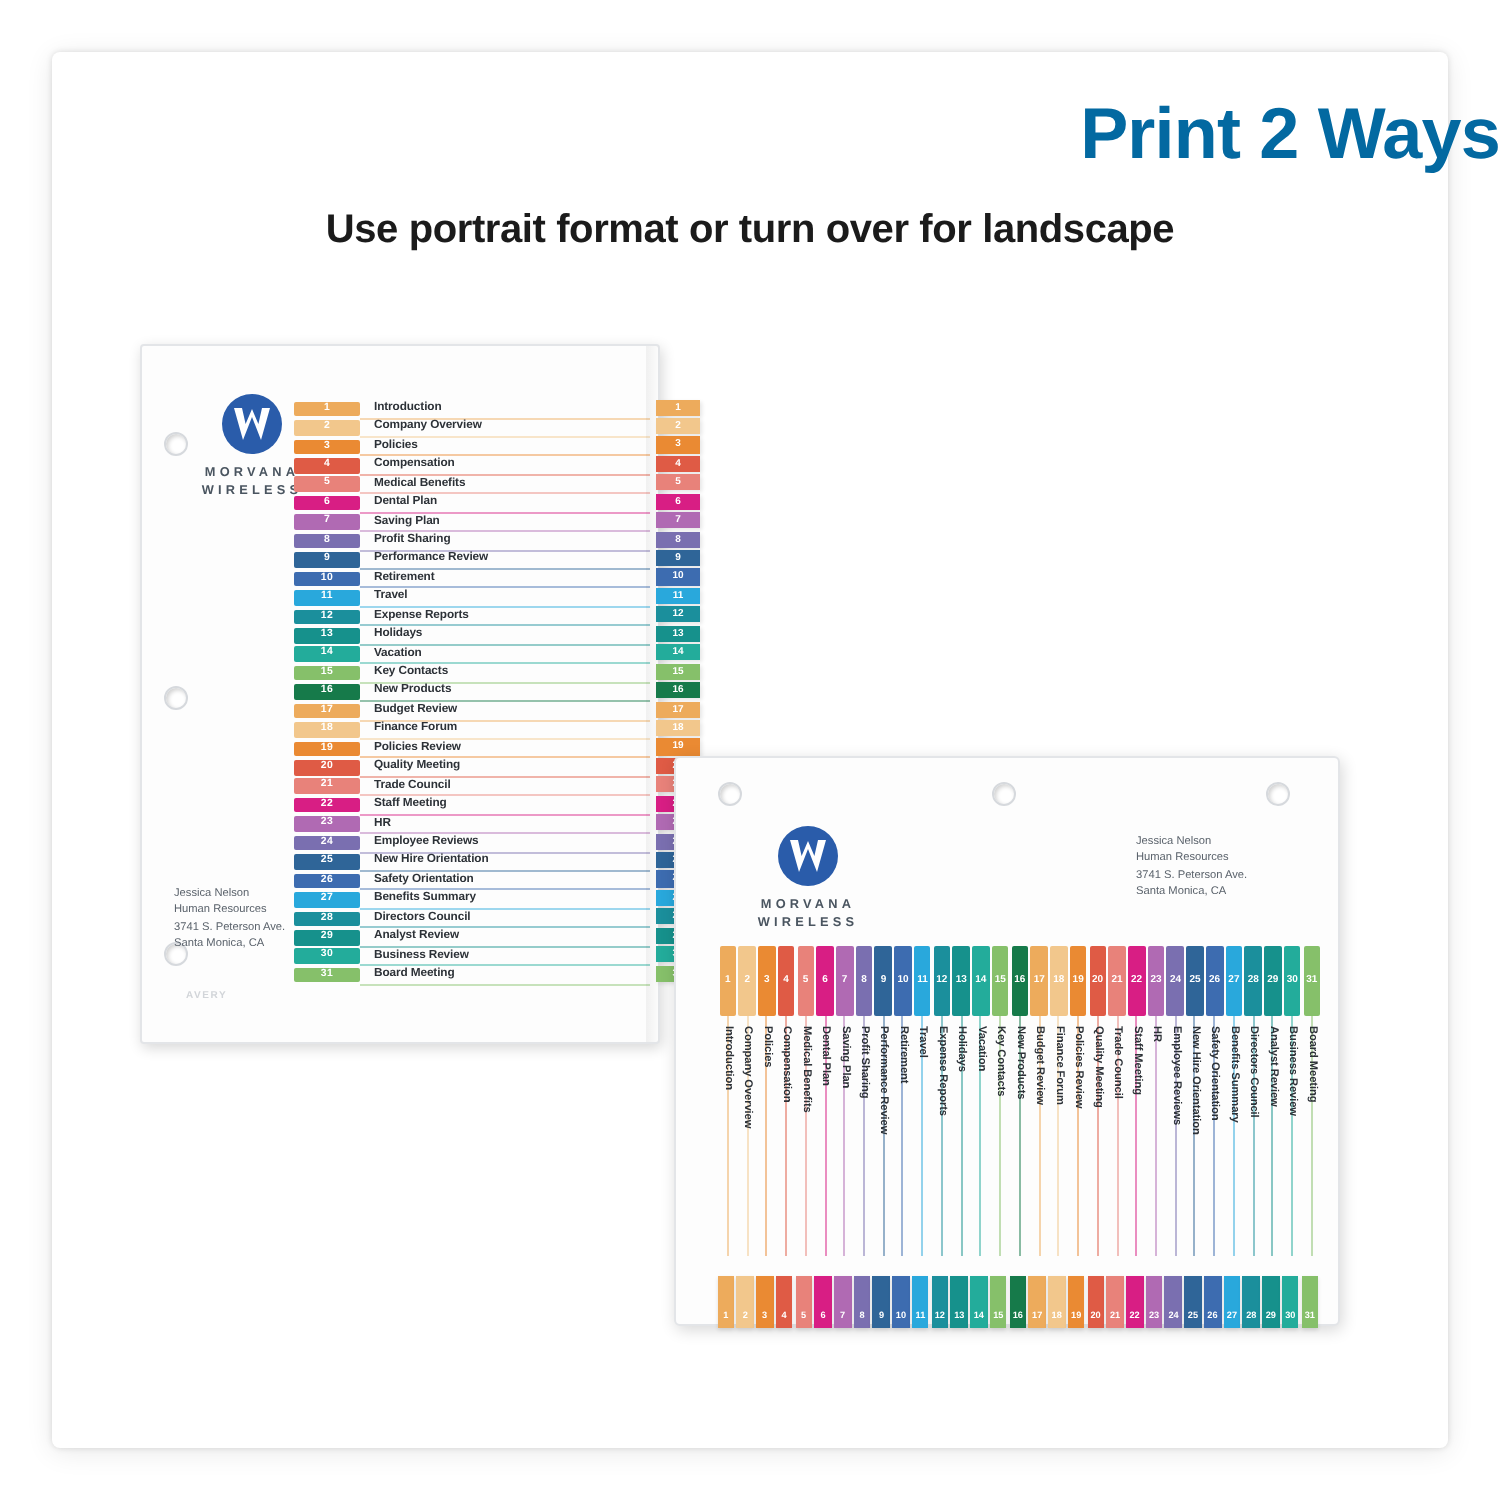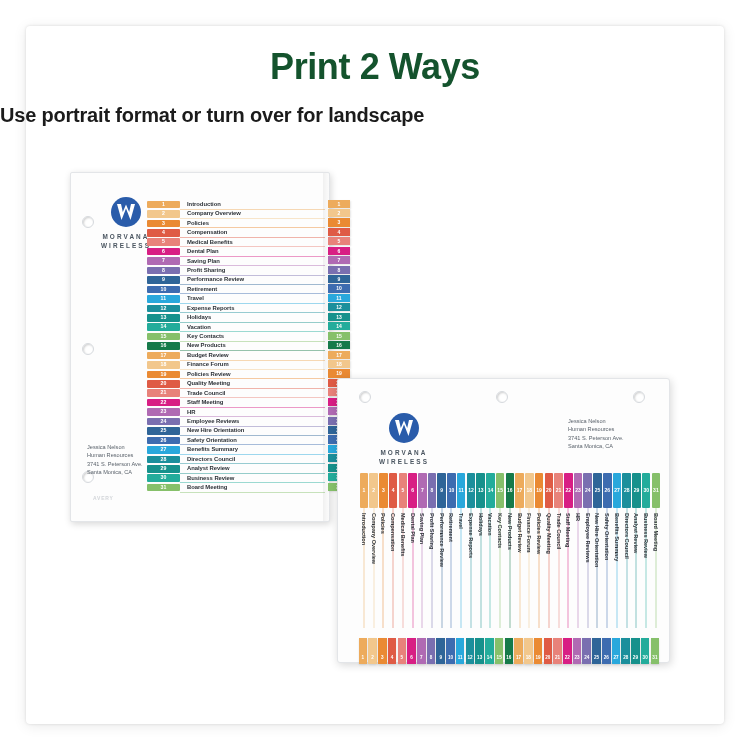--- a/index.html
+++ b/index.html
@@ -7,23 +7,23 @@
        font-family:"Liberation Sans","DejaVu Sans",sans-serif;}
 
   #stage{position:relative;width:750px;height:750px;background:#ffffff;}
 
   
   .product-card{position:absolute;left:26px;top:26px;width:698px;height:698px;
       background:#ffffff;border-radius:4px;
       box-shadow:0 0 3px rgba(0,0,0,.13),0 2px 14px rgba(0,0,0,.09);}
 
   
-  .headline{position:absolute;left:0;top:46px;width:750px;text-align:center;
-      font-size:36px;font-weight:bold;color:#14532d;letter-spacing:-.4px;}
-  .subhead{position:absolute;left:0;top:104px;width:750px;
+  .headline{position:absolute;left:0;top:46px;width:750px;text-align:right;
+      font-size:36px;font-weight:bold;color:#0369a1;letter-spacing:-.4px;}
+  .subhead{position:absolute;left:0;top:104px;width:750px;text-align:center;
       font-size:20px;font-weight:bold;color:#1b1b1b;letter-spacing:-.2px;}
 
   
   .portrait{position:absolute;left:70px;top:172px;width:258px;height:348px;
       background:#fdfdfd;border:1px solid #e3e5e8;border-radius:2px;
       box-shadow:1px 2px 7px rgba(0,0,0,.16);}
   .portrait::after{content:"";position:absolute;right:-1px;top:0;width:7px;height:100%;
       background:linear-gradient(90deg,rgba(0,0,0,.05),rgba(0,0,0,0));}
 
   .hole{position:absolute;width:10px;height:10px;border-radius:50%;

